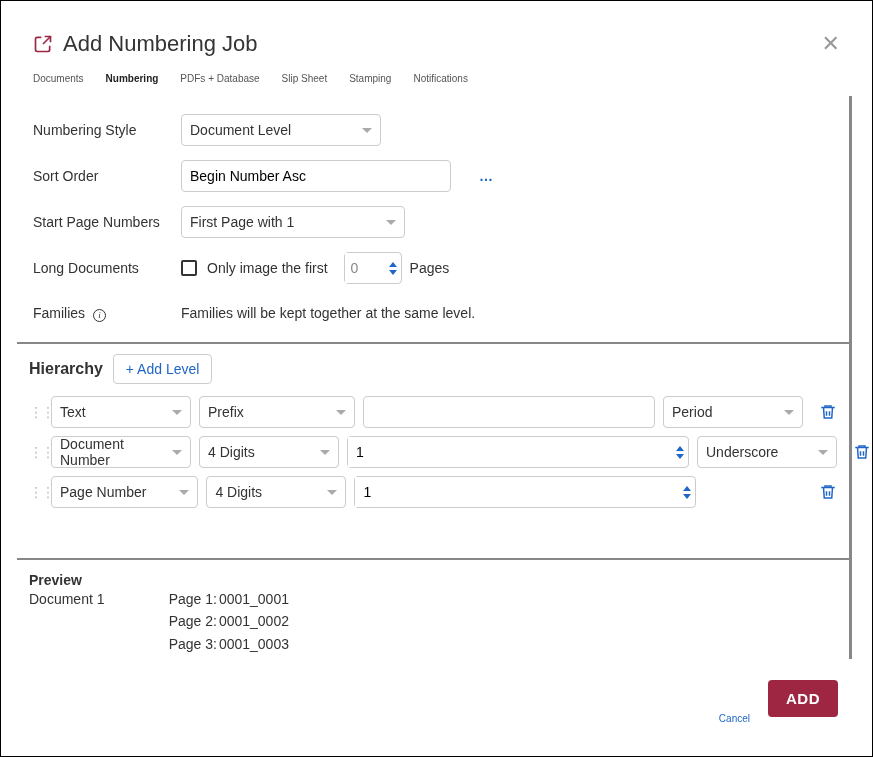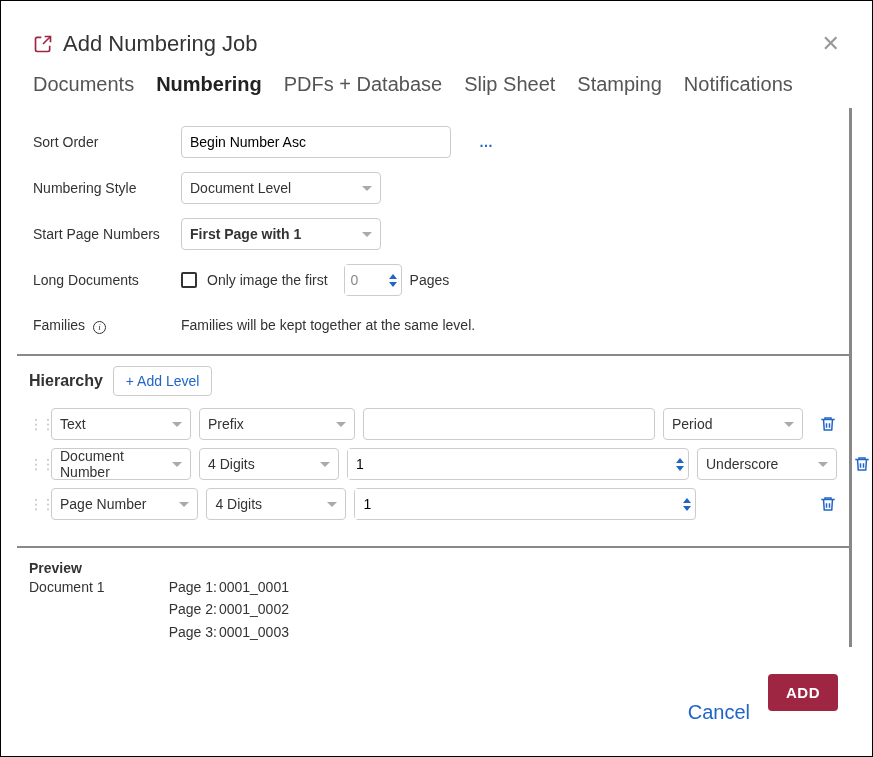--- a/index.html
+++ b/index.html
@@ -38,21 +38,21 @@
   .close-x {
     font-size: 22px;
     color: #999;
     cursor: pointer;
     line-height: 1;
   }
   .tabs {
     display: flex;
     gap: 22px;
     padding: 6px 16px 12px 16px;
-    font-size: 20px;
+    font-size: 10px;
   }
   .tab {
     color: #555;
     cursor: pointer;
   }
   .tab.active {
     font-weight: 700;
     color: #222;
   }
   .form-area {
@@ -97,21 +97,21 @@
   }
   .sort-input { width: 270px; }
   .ellipsis-btn {
     margin-left: 28px;
     color: #2066c7;
     font-weight: 700;
     cursor: pointer;
     letter-spacing: 1px;
   }
   .style-select { width: 200px; }
-  .startpage-select { width: 200px; font-weight: bold; }
+  .startpage-select { width: 224px; }
   .checkbox {
     width: 16px; height: 16px;
     border: 2px solid #333;
     border-radius: 2px;
     margin-right: 10px;
     display: inline-block;
     vertical-align: middle;
   }
   .longdocs-text { margin-right: 8px; }
   .spin-wrap {
@@ -242,21 +242,21 @@
   .footer {
     display: flex;
     justify-content: flex-end;
     align-items: center;
     gap: 18px;
     padding: 14px 18px 16px 18px;
   }
   .cancel-link {
     color: #2066c7;
     cursor: pointer;
-    font-size: 20px;
+    font-size: 10px;
     margin-top: 40px;
   }
   .add-btn {
     background: #9f2642;
     color: #fff;
     border: none;
     border-radius: 4px;
     padding: 10px 18px;
     font-size: 15px;
     font-weight: 600;
@@ -287,31 +287,31 @@
     <span class="tab active">Numbering</span>
     <span class="tab">PDFs + Database</span>
     <span class="tab">Slip Sheet</span>
     <span class="tab">Stamping</span>
     <span class="tab">Notifications</span>
   </div>
 
   <div class="form-area">
 
     <div class="form-row">
+      <span class="form-label">Numbering Style</span>
+      <div class="select style-select">
+        <span>Document Level</span>
+        <span class="caret"></span>
+      </div>
+    </div>
+
+    <div class="form-row">
       <span class="form-label">Sort Order</span>
       <input class="text-input sort-input" value="Begin Number Asc" style="">
       <span class="ellipsis-btn">…</span>
-    </div>
-
-    <div class="form-row">
-      <span class="form-label">Numbering Style</span>
-      <div class="select style-select">
-        <span>Document Level</span>
-        <span class="caret"></span>
-      </div>
     </div>
 
     <div class="form-row">
       <span class="form-label">Start Page Numbers</span>
       <div class="select startpage-select">
         <span>First Page with 1</span>
         <span class="caret"></span>
       </div>
     </div>
 

